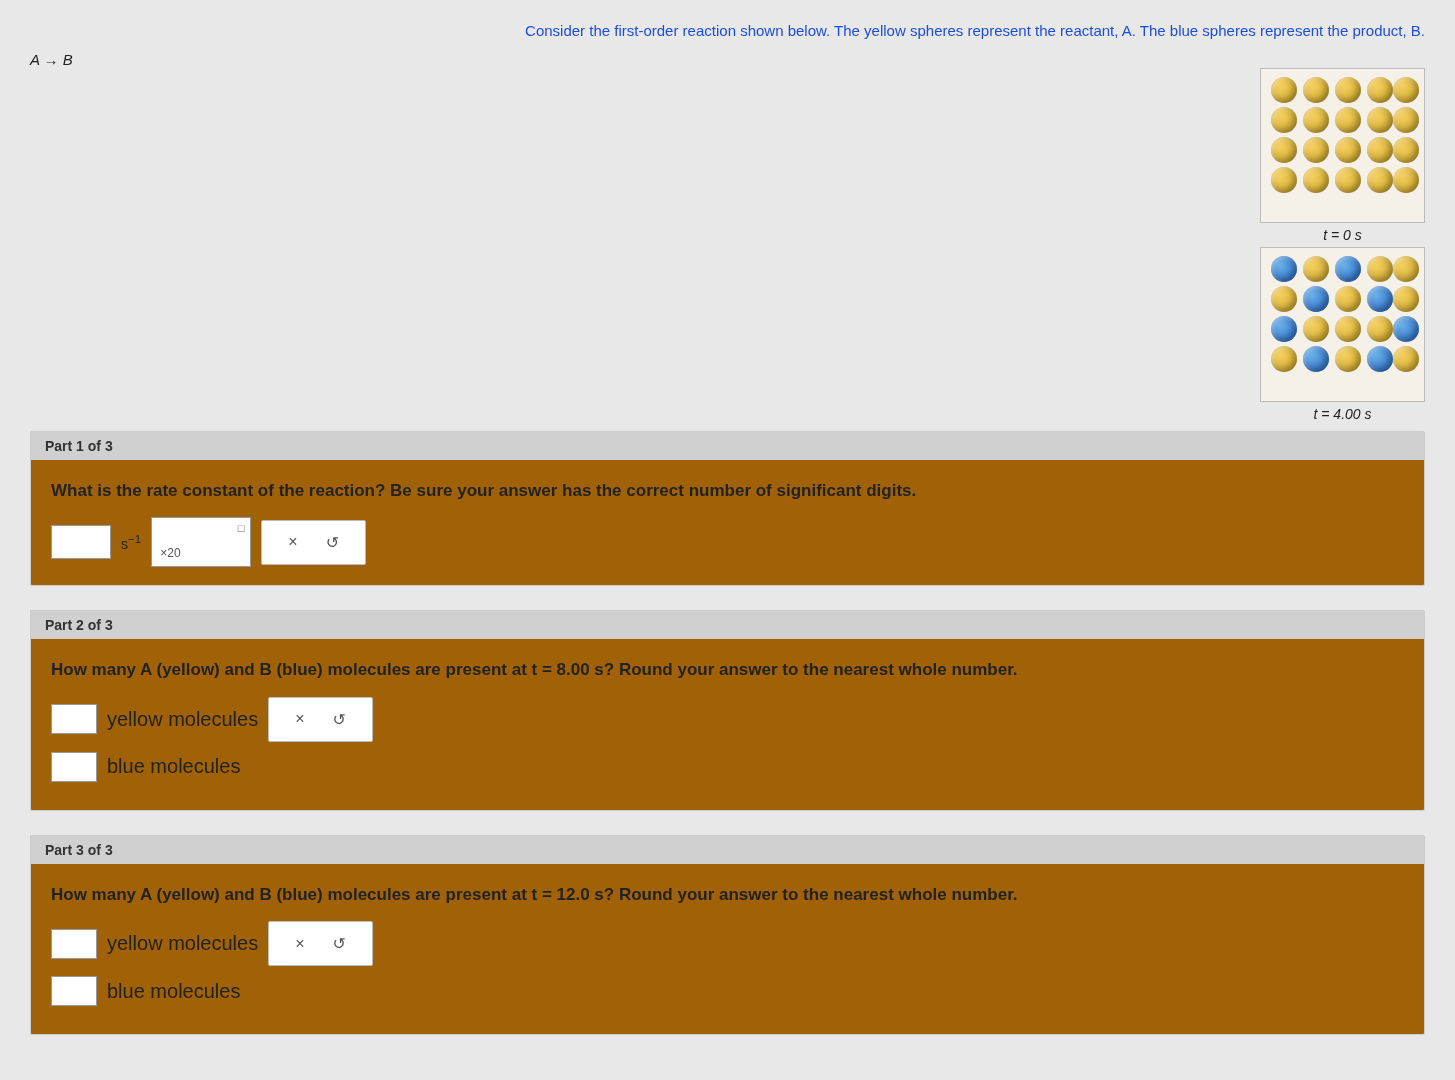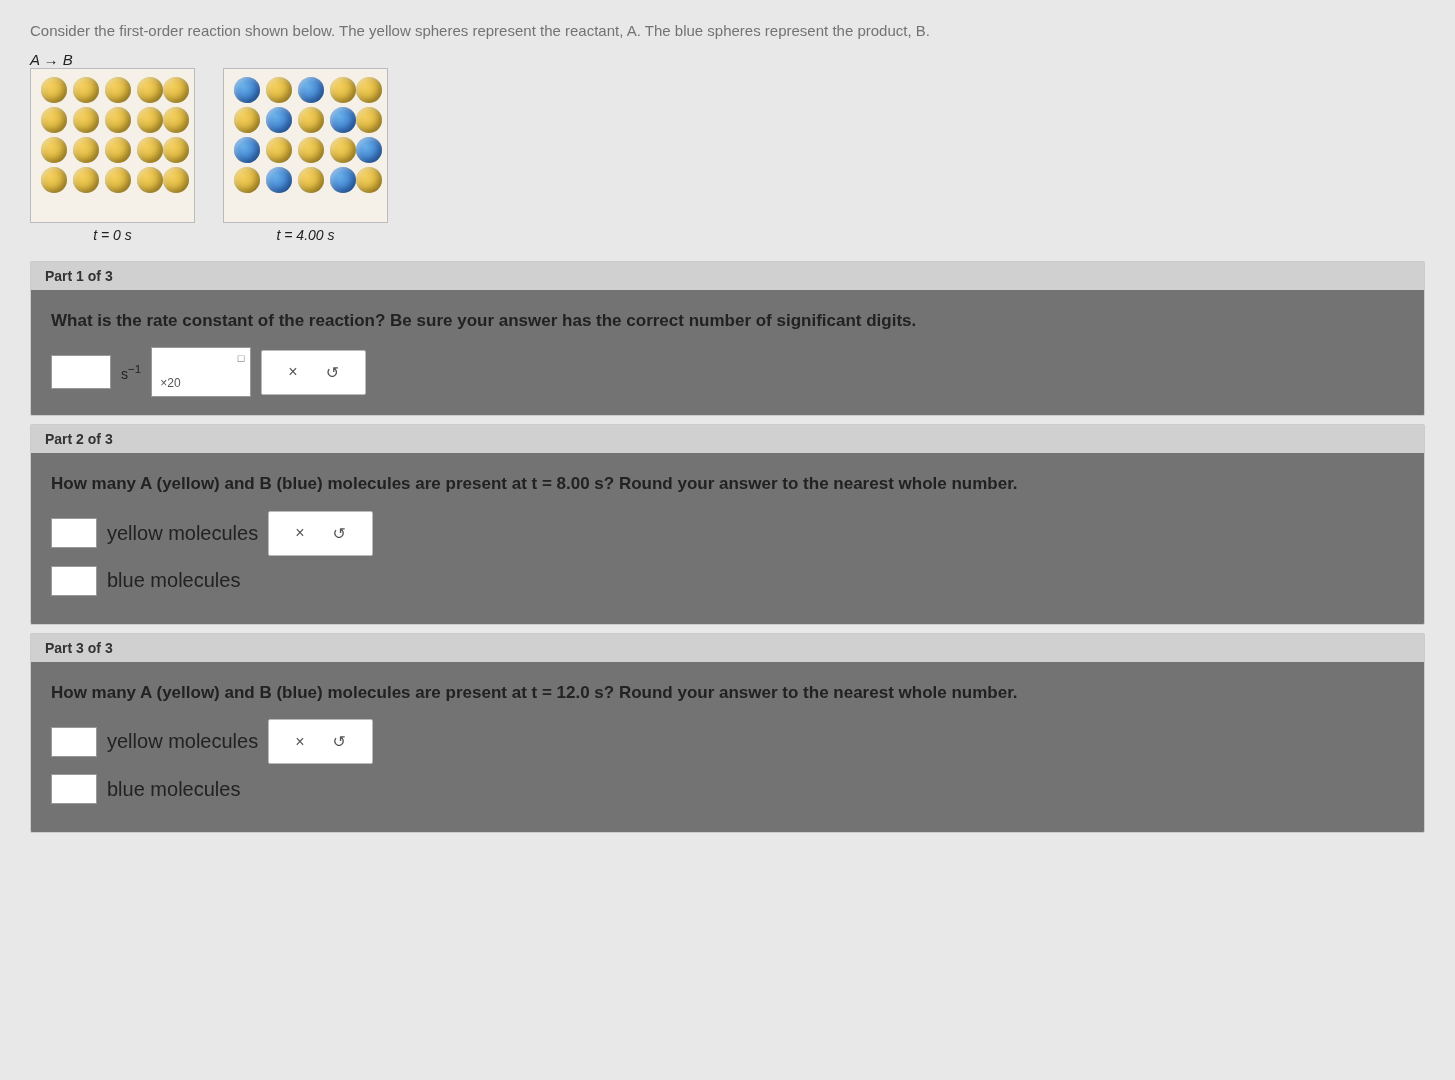--- a/index.html
+++ b/index.html
@@ -7,33 +7,35 @@
       font-family: Arial, sans-serif;
       background: #e8e8e8;
       color: #222;
       font-size: 15px;
       padding: 20px 30px;
       min-height: 1080px;
       width: 1455px;
     }
     .intro-text {
       font-size: 15px;
-      color: #737373;
+      color: #1d4ed8;
       margin-bottom: 8px;
       line-height: 1.5;
+      text-align: right;
     }
     .reaction-label {
       font-size: 15px;
       font-style: italic;
     }
     .images-row {
       display: flex;
-      gap: 28px;
+      gap: 4px;
       align-items: flex-end;
-      margin-bottom: 18px;
+      margin-bottom: 9px;
+      flex-direction: column;
     }
     .mol-image-container {
       display: flex;
       flex-direction: column;
       align-items: center;
     }
     .mol-image {
       width: 165px;
       height: 155px;
       border: 1px solid #bbb;
@@ -54,23 +56,23 @@
     }
     .dot-yellow {
       background: radial-gradient(circle at 35% 35%, #f5d060, #c8a020);
     }
     .dot-blue {
       background: radial-gradient(circle at 35% 35%, #6ab0e8, #2060c0);
     }
 
     
     .part-section {
-      background: #737373;
+      background: #a16207;
       border: 1px solid #ccc;
-      margin-bottom: 8px;
+      margin-bottom: 24px;
       border-radius: 2px;
     }
     .part-header {
       background: #d0d0d0;
       padding: 6px 14px;
       font-size: 14px;
       font-weight: bold;
       color: #333;
     }
     .part-body {

